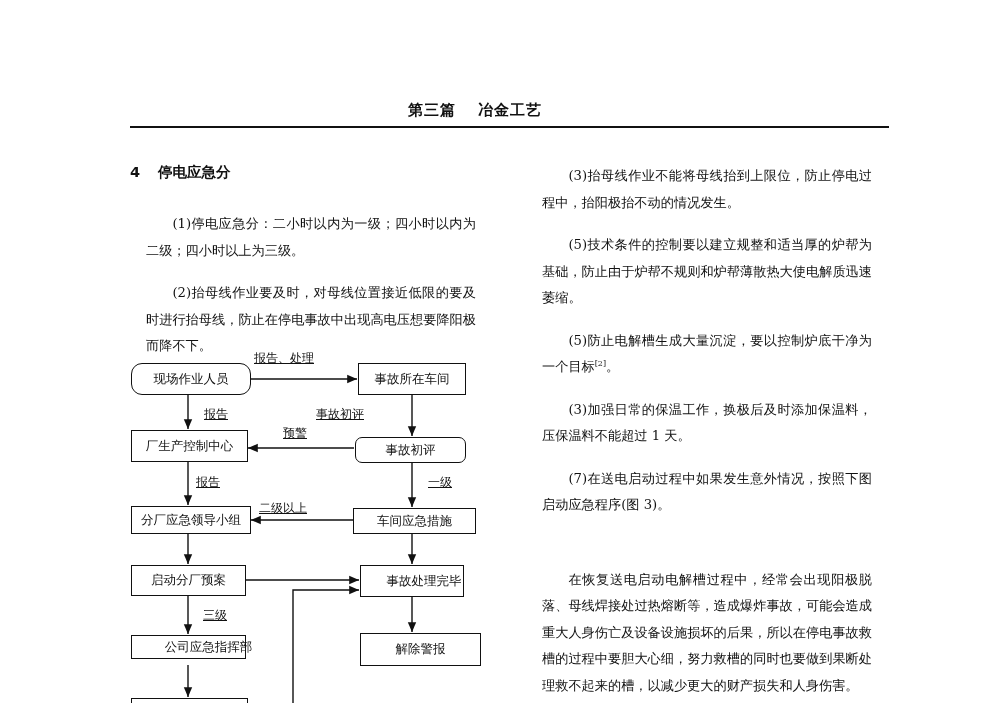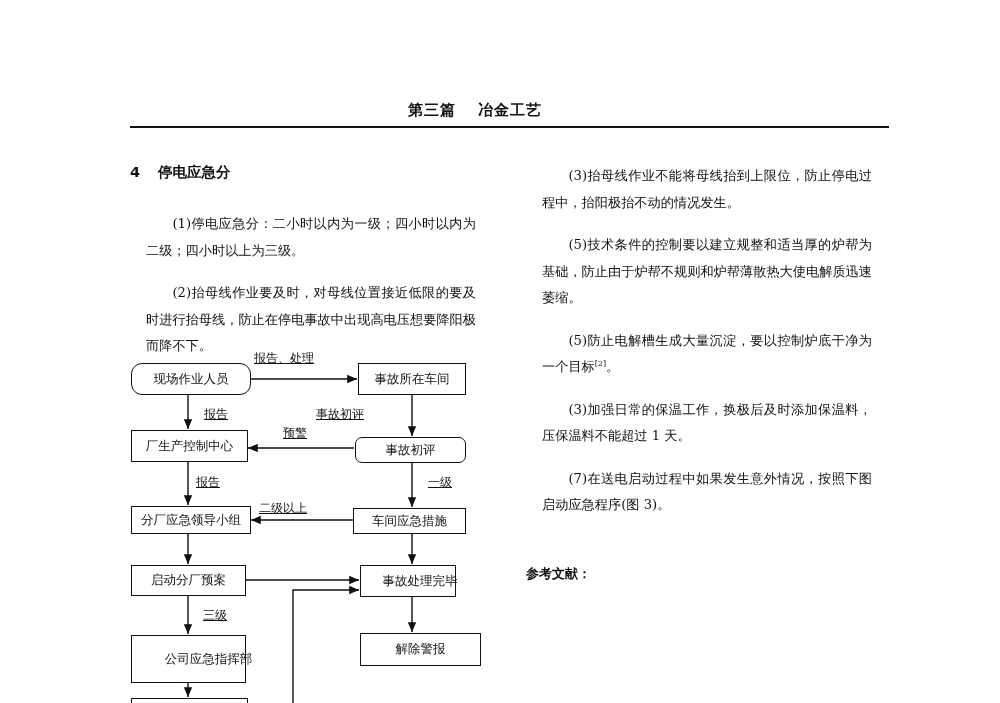--- a/index.html
+++ b/index.html
@@ -91,24 +91,24 @@
 
       <line x1="188" y1="665" x2="188" y2="697" marker-end="url(#arr)"></line>
     </g>
   </svg>
 
   <div class="box" style="left:131px;top:363px;width:120px;height:32px;border-radius:11px;">现场作业人员</div>
   <div class="box" style="left:358px;top:363px;width:108px;height:32px;">事故所在车间</div>
   <div class="box" style="left:131px;top:430px;width:117px;height:32px;">厂生产控制中心</div>
   <div class="box" style="left:355px;top:437px;width:111px;height:26px;border-radius:7px;">事故初评</div>
   <div class="box" style="left:131px;top:506px;width:120px;height:28px;">分厂应急领导小组</div>
-  <div class="box" style="left:353px;top:508px;width:113px;height:26px;">车间应急措施</div>
+  <div class="box" style="left:353px;top:508px;width:123px;height:26px;">车间应急措施</div>
   <div class="box" style="left:131px;top:565px;width:115px;height:31px;">启动分厂预案</div>
-  <div class="box" style="left:360px;top:565px;width:96px;height:32px;padding-left:24px;">事故处理完毕</div>
-  <div class="box" style="left:131px;top:635px;width:115px;height:48px;padding-left:40px;">公司应急指挥部</div>
+  <div class="box" style="left:360px;top:565px;width:104px;height:32px;padding-left:24px;">事故处理完毕</div>
+  <div class="box" style="left:131px;top:635px;width:115px;height:24px;padding-left:40px;">公司应急指挥部</div>
   <div class="box" style="left:360px;top:633px;width:121px;height:33px;">解除警报</div>
   <div class="box" style="left:131px;top:698px;width:117px;height:20px;"></div>
 
   <span class="lbl" style="left:254px;top:350px;">报告、处理</span>
   <span class="lbl" style="left:204px;top:406px;">报告</span>
   <span class="lbl" style="left:316px;top:406px;">事故初评</span>
   <span class="lbl" style="left:283px;top:425px;">预警</span>
   <span class="lbl" style="left:196px;top:474px;">报告</span>
   <span class="lbl" style="left:428px;top:474px;">一级</span>
   <span class="lbl" style="left:259px;top:500px;">二级以上</span>
@@ -116,14 +116,15 @@
 </div>
 
 <div class="col col-right">
   <p class="para">(3)抬母线作业不能将母线抬到上限位，防止停电过程中，抬阳极抬不动的情况发生。</p>
   <p class="para">(5)技术条件的控制要以建立规整和适当厚的炉帮为基础，防止由于炉帮不规则和炉帮薄散热大使电解质迅速萎缩。</p>
   <p class="para"><span>(5)防止电解槽生成大量沉淀，要以控制炉底干净为一个目标</span><span class="sup">[2]</span><span>。</span></p>
   <p class="para">(3)加强日常的保温工作，换极后及时添加保温料，压保温料不能超过 1 天。</p>
   <p class="para">(7)在送电启动过程中如果发生意外情况，按照下图启动应急程序(图 3)。</p>
   <div class="gap"></div>
   <div class="gap"></div>
+  <p class="para">在恢复送电启动电解槽过程中，经常会出现阳极脱落、母线焊接处过热熔断等，造成爆炸事故，可能会造成重大人身伤亡及设备设施损坏的后果，所以在停电事故救槽的过程中要胆大心细，努力救槽的同时也要做到果断处理救不起来的槽，以减少更大的财产损失和人身伤害。</p>
   <div class="refs">参考文献：</div>
 </div>
 
 </body></html>

